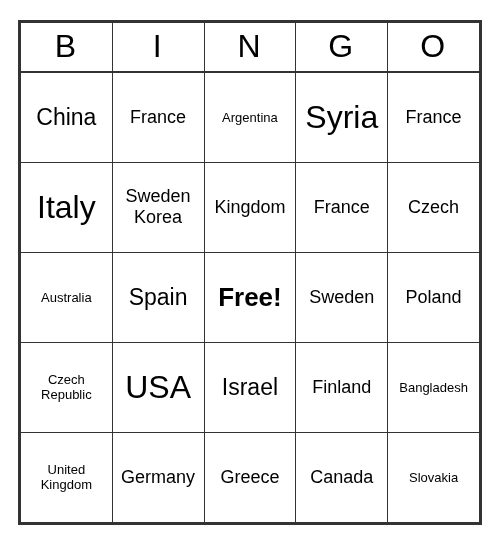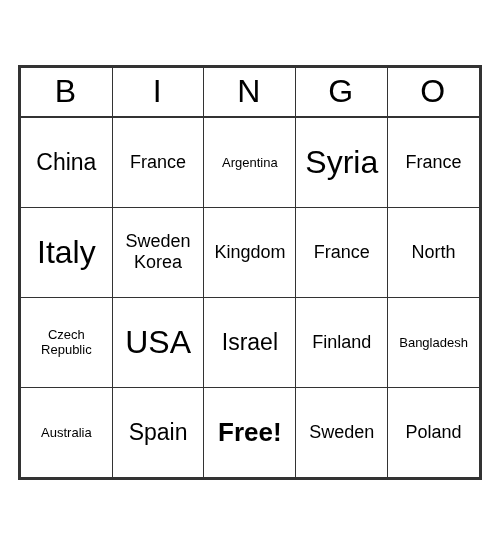--- a/index.html
+++ b/index.html
@@ -90,31 +90,38 @@
           <td class="cell-medium">France</td>
           <td class="cell-small">Argentina</td>
           <td class="cell-xlarge">Syria</td>
           <td class="cell-medium">France</td>
         </tr>
         <tr>
           <td class="cell-xlarge">Italy</td>
           <td class="cell-medium">Sweden Korea</td>
           <td class="cell-medium">Kingdom</td>
           <td class="cell-medium">France</td>
-          <td class="cell-medium">North</td>
+          <td class="cell-medium">Czech</td>
+        </tr>
+        <tr>
+          <td class="cell-small">Australia</td>
+          <td class="cell-large">Spain</td>
+          <td class="cell-free">Free!</td>
+          <td class="cell-medium">Sweden</td>
+          <td class="cell-medium">Poland</td>
         </tr>
         <tr>
           <td class="cell-small">Czech Republic</td>
           <td class="cell-xlarge">USA</td>
           <td class="cell-large">Israel</td>
           <td class="cell-medium">Finland</td>
           <td class="cell-small">Bangladesh</td>
         </tr>
         <tr>
-          <td class="cell-small">Australia</td>
-          <td class="cell-large">Spain</td>
-          <td class="cell-free">Free!</td>
-          <td class="cell-medium">Sweden</td>
-          <td class="cell-medium">Poland</td>
+          <td class="cell-small">United Kingdom</td>
+          <td class="cell-medium">Germany</td>
+          <td class="cell-medium">Greece</td>
+          <td class="cell-medium">Canada</td>
+          <td class="cell-small">Slovakia</td>
         </tr>
       </tbody>
   </table>
 </div>
 
 </body></html>

